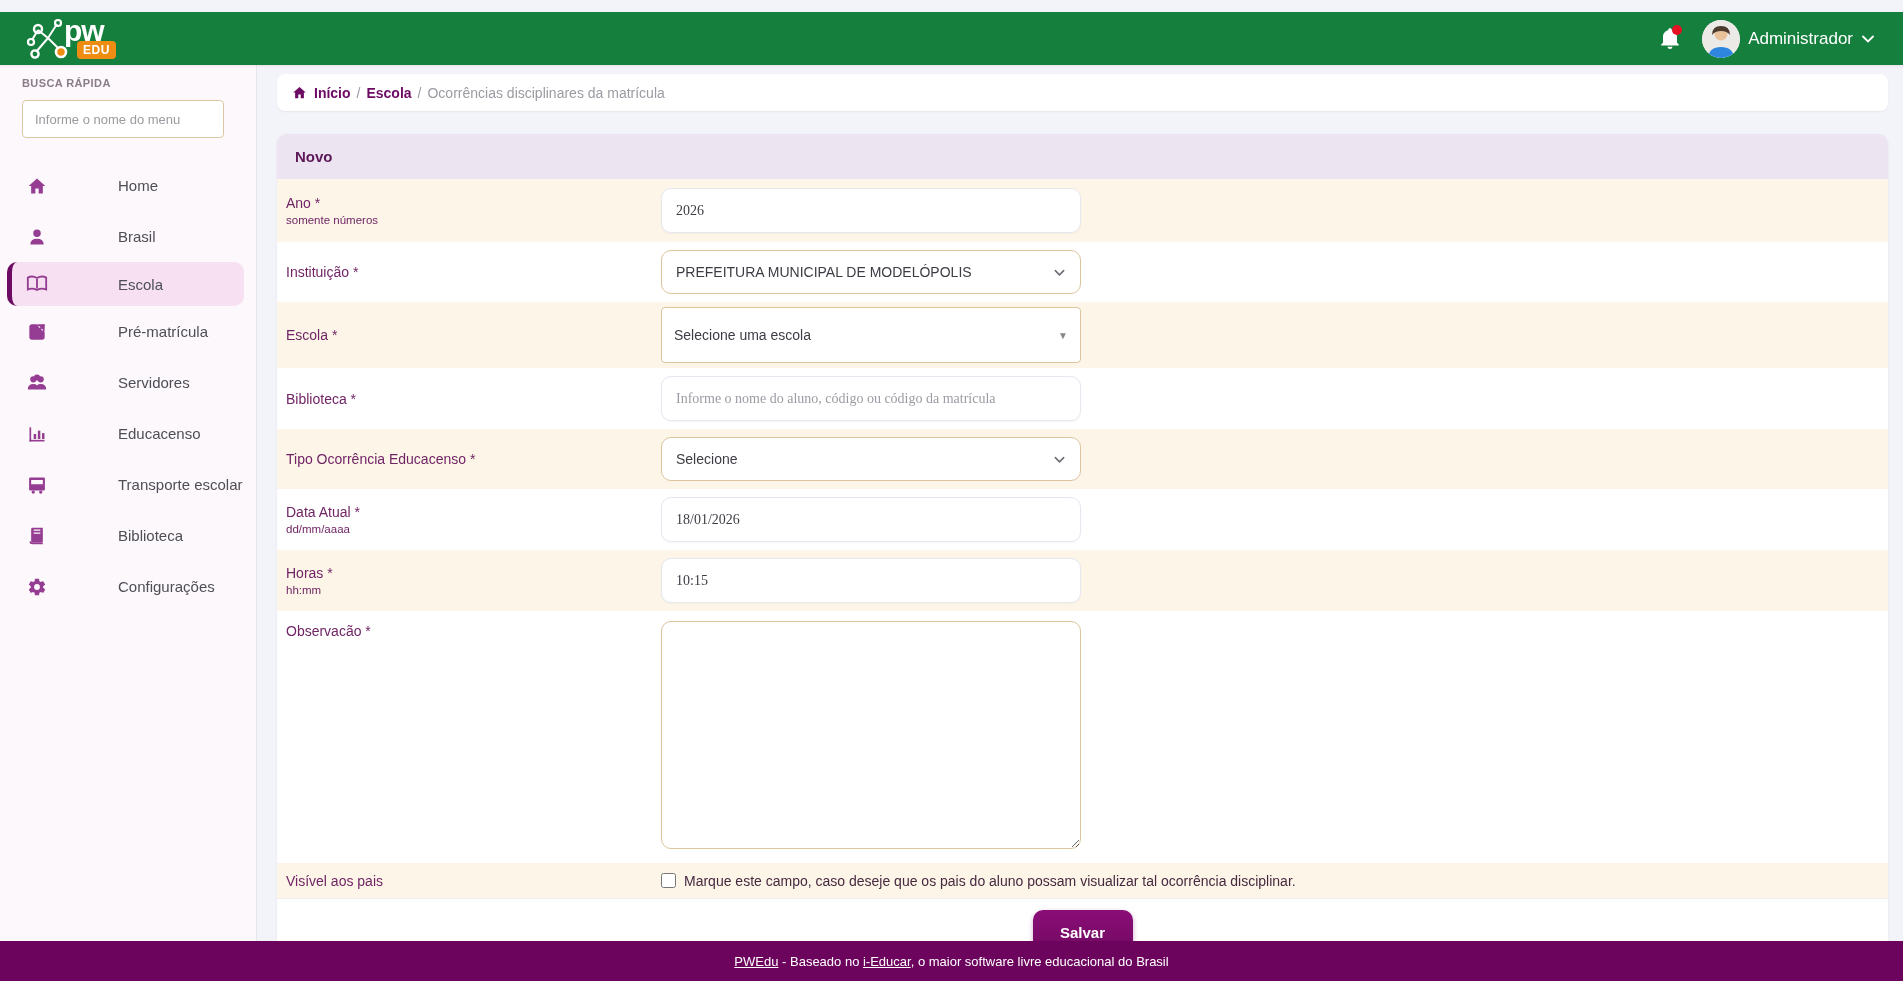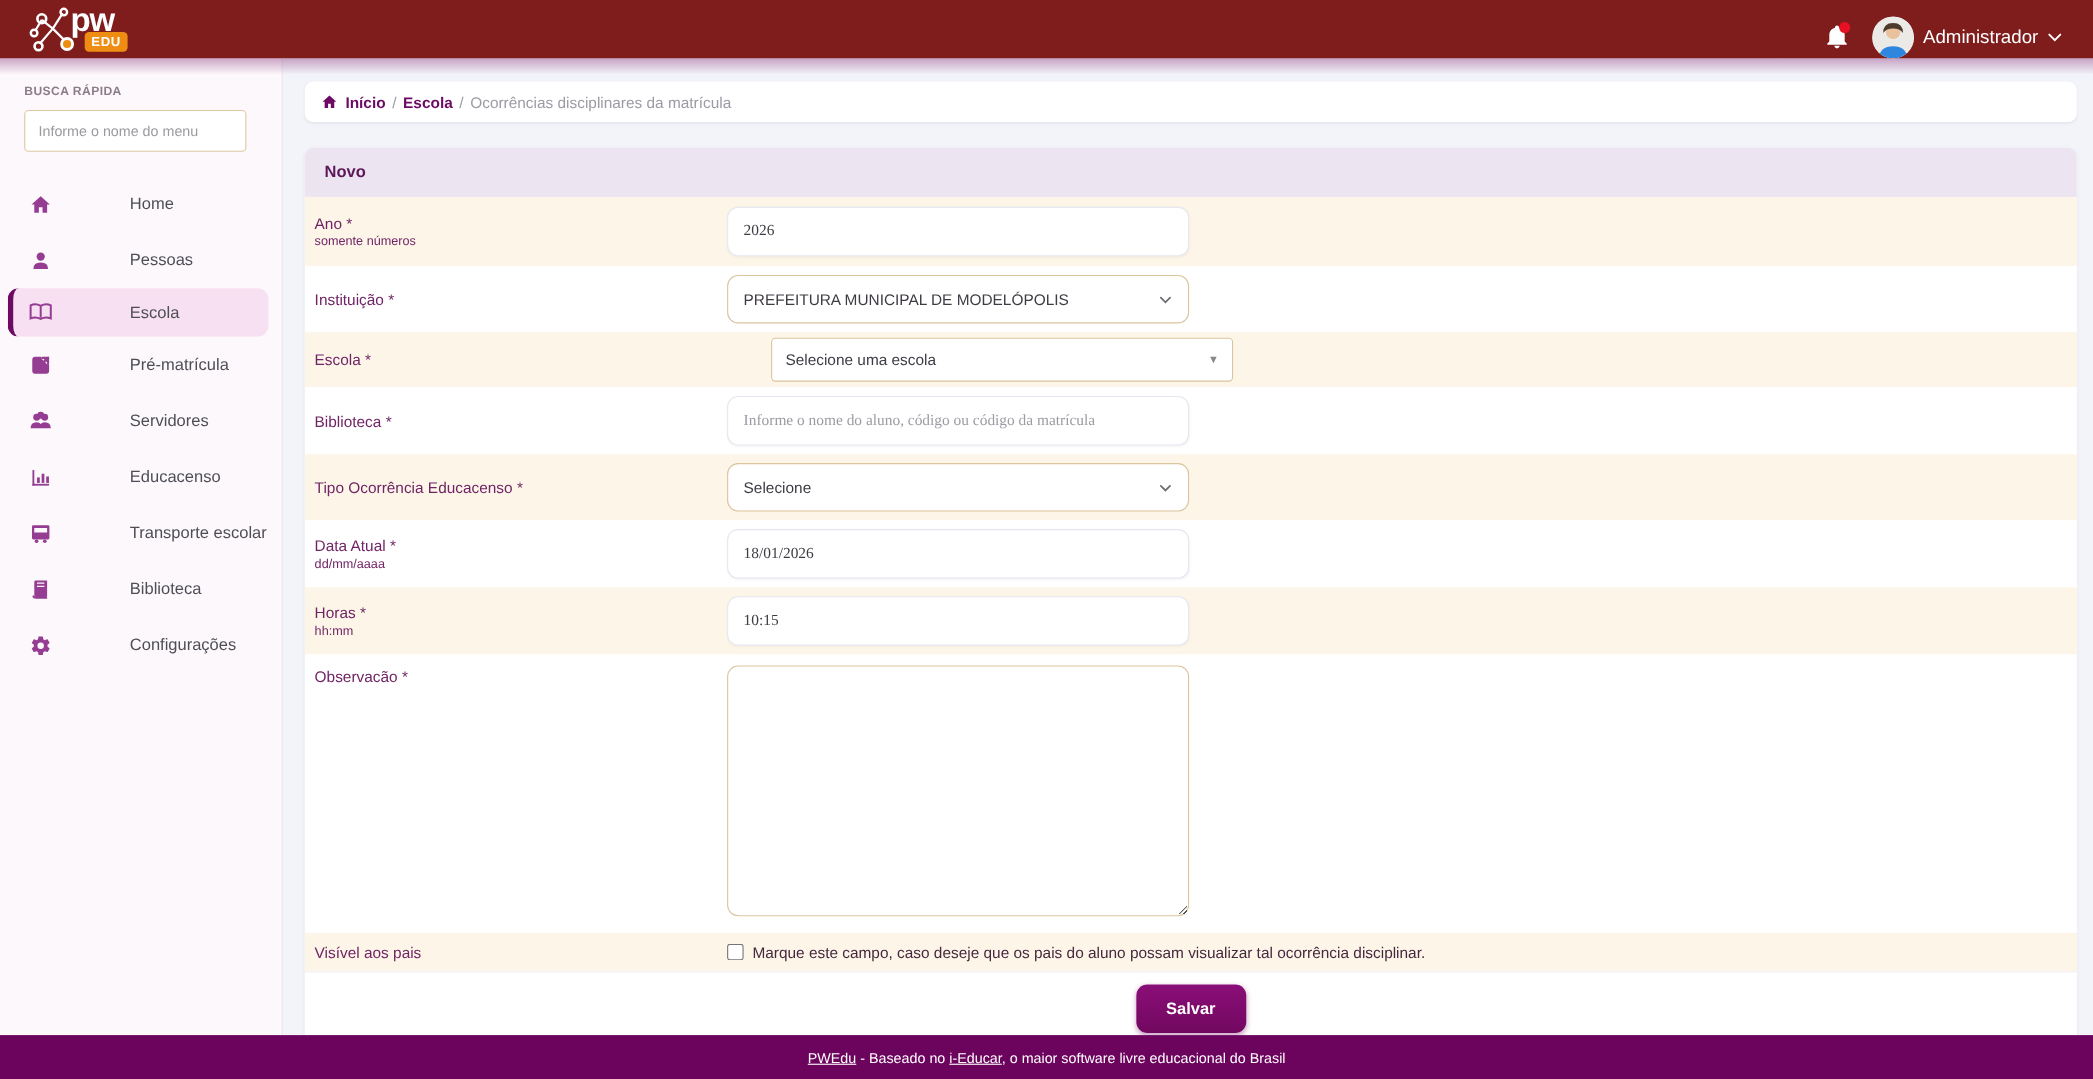--- a/index.html
+++ b/index.html
@@ -1,21 +1,21 @@
 <!DOCTYPE html>
 <html><head>
 <meta charset="utf-8">
 <style>
   * { margin:0; padding:0; box-sizing:border-box; }
   html,body { width:1903px; height:981px; overflow:hidden;
     font-family:"Liberation Sans", sans-serif; background:#f3f4f9; }
 
   
-  .header { position:absolute; top:0; left:0; width:1903px; height:53px;
-    background:#7f1d1d; display:flex; align-items:flex-end; justify-content:space-between;
+  .header { position:absolute; top:12px; left:0; width:1903px; height:53px;
+    background:#15803d; display:flex; align-items:center; justify-content:space-between;
     z-index:20; }
   .logo { display:flex; align-items:center; margin-left:24px; height:100%; cursor:pointer; }
   .logo-mark { position:relative; width:96px; height:46px; }
   .logo-brand { position:absolute; left:40px; top:0px; color:#fff; font-size:30px;
     font-weight:bold; letter-spacing:-1px; line-height:30px; }
   .logo-badge { position:absolute; left:53px; top:25px; background:#ef8d13; color:#fff;
     font-size:12px; font-weight:bold; padding:2px 6px; border-radius:4px; letter-spacing:.5px; }
   .header-right { display:flex; align-items:center; margin-right:28px; gap:20px; }
   .bell-wrap { position:relative; width:24px; height:24px; cursor:pointer; }
   .bell-dot { position:absolute; top:-2px; right:0px; width:10px; height:10px;
@@ -73,23 +73,23 @@
   .fctrl { width:420px; padding:8px 0; }
 
   .txt-input { width:420px; height:45px; background:#fff; border:1px solid #e6e8f0;
     border-radius:10px; padding:0 14px; font-size:14px; color:#3f3b44; outline:none;
     font-family:Liberation Serif, serif; box-shadow:0 1px 2px rgba(60,60,90,.05); }
   .txt-input::placeholder { color:#9b9ba3; }
 
   .sel { width:420px; height:44px; background:#fff; border:1px solid #dbc49e;
     border-radius:10px; display:flex; align-items:center; justify-content:space-between;
     padding:0 14px; font-size:14px; color:#3f3b44; cursor:pointer; }
-  .sel2 { width:420px; height:40px; background:#fff; border:1px solid #dbc49e;
+  .sel2 { width:420px; height:56px; background:#fff; border:1px solid #dbc49e;
     border-radius:4px; display:flex; align-items:center; justify-content:space-between;
-    padding:14px 12px; font-size:14px; color:#3f3b44; cursor:pointer;margin-left:40px; }
+    padding:14px 12px; font-size:14px; color:#3f3b44; cursor:pointer; }
   .sel2 .tri { font-size:10px; color:#888; }
 
   .txt-area { width:420px; height:228px; background:#fff; border:1px solid #dbc49e;
     border-radius:10px; resize:both; font-family:"Liberation Sans", sans-serif;
     font-size:14px; color:#3f3b44; padding:10px 12px; outline:none; }
 
   .chk-row-ctrl { display:flex; align-items:center; gap:8px; width:auto; }
   .chk-box { width:15px; height:15px; cursor:pointer; accent-color:#6d0a64; }
   .chk-text { font-size:14px; color:#46283f; }
 
@@ -171,21 +171,21 @@
       <span>Home</span>
     </div>
 
     <div class="menu-item">
       <span class="mi-icon">
         <svg width="20" height="20" viewBox="0 0 24 24">
             <circle cx="12" cy="7.5" r="4.5"></circle>
             <path d="M4 21 q0-7 8-7 q8 0 8 7z"></path>
           </svg>
       </span>
-      <span>Pessoas</span>
+      <span>Brasil</span>
     </div>
 
     <div class="menu-item active">
       <span class="mi-icon">
         <svg width="22" height="22" viewBox="0 0 24 24">
             <path d="M2 5 Q7 2.5 12 5.5 Q17 2.5 22 5 V18 Q17 15.8 12 18.5 Q7 15.8 2 18 Z M12 6.5 V17" fill="none" stroke="#943d92" stroke-width="2"></path>
           </svg>
       </span>
       <span>Escola</span>
     </div>

